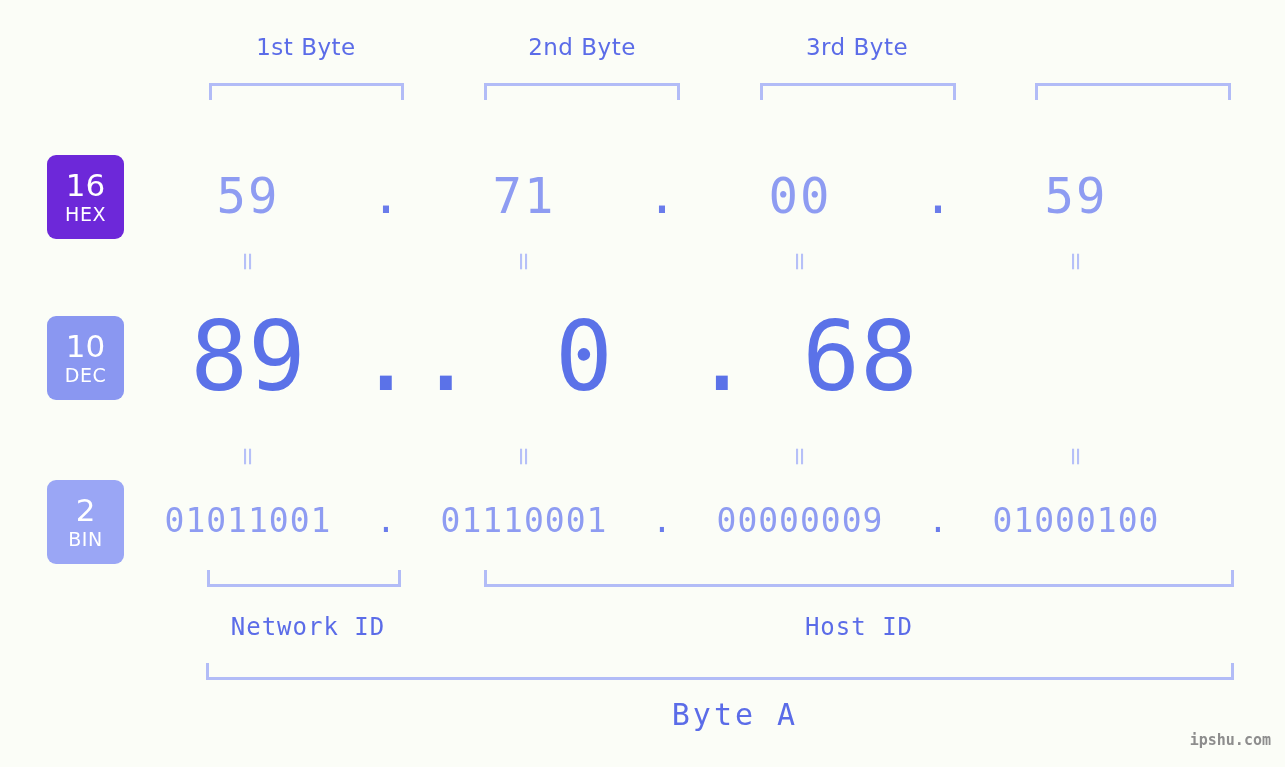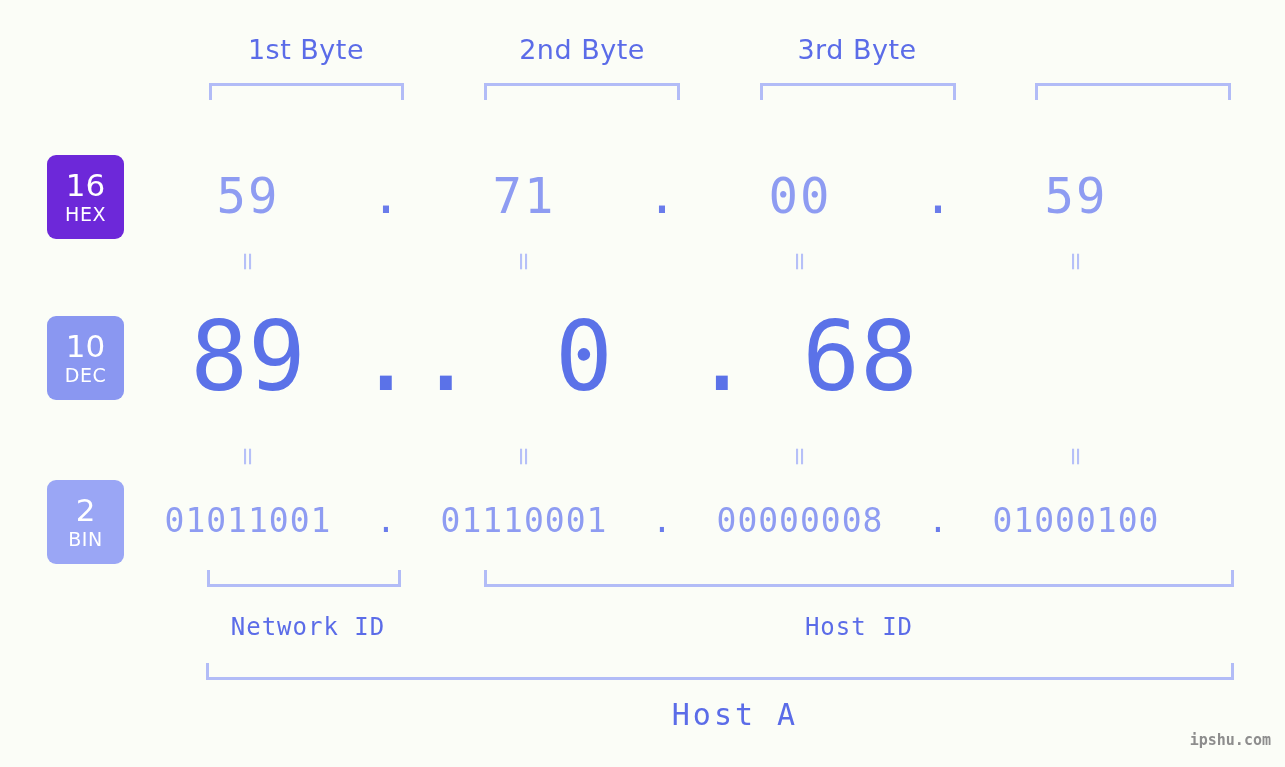--- a/index.html
+++ b/index.html
@@ -11,21 +11,21 @@
     position:relative;
   }
   #stage{position:absolute;inset:0;}
 
   
   .abs{position:absolute;}
 
   
   .byte-label{
     font-family:"DejaVu Sans","Liberation Sans",sans-serif;
-    font-size:27px;
+    font-size:23px;
     color:#5b6ce8;
     text-align:center;
     top:34px;
     width:260px;
     letter-spacing:.5px;
     white-space:nowrap;
   }
 
   
   .bracket-top{
@@ -197,29 +197,29 @@
     <div class="cell"><span class="eq">=</span></div>
     <div class="dot"></div>
     <div class="cell"><span class="eq">=</span></div>
   </div>
 
   <div class="row" id="bin-row">
     <div class="cell">01011001</div>
     <div class="dot">.</div>
     <div class="cell">01110001</div>
     <div class="dot">.</div>
-    <div class="cell">00000008</div>
+    <div class="cell">00000009</div>
     <div class="dot">.</div>
     <div class="cell">01000100</div>
   </div>
 
   <div class="abs bracket-bottom" style="left:207px;width:194px;top:570px;"></div>
   <div class="abs bracket-bottom" style="left:484px;width:750px;top:570px;"></div>
 
   <div class="abs id-label" style="left:178px;width:260px;top:613px;">Network ID</div>
   <div class="abs id-label" style="left:729px;width:260px;top:613px;">Host ID</div>
 
   <div class="abs bracket-bottom" style="left:206px;width:1028px;top:663px;"></div>
-  <div class="abs class-label" style="left:590px;width:290px;top:697px;">Host A</div>
+  <div class="abs class-label" style="left:590px;width:290px;top:697px;">Byte A</div>
 
   <div class="abs" id="watermark">ipshu.com</div>
 
 </div>
 
 </body></html>

